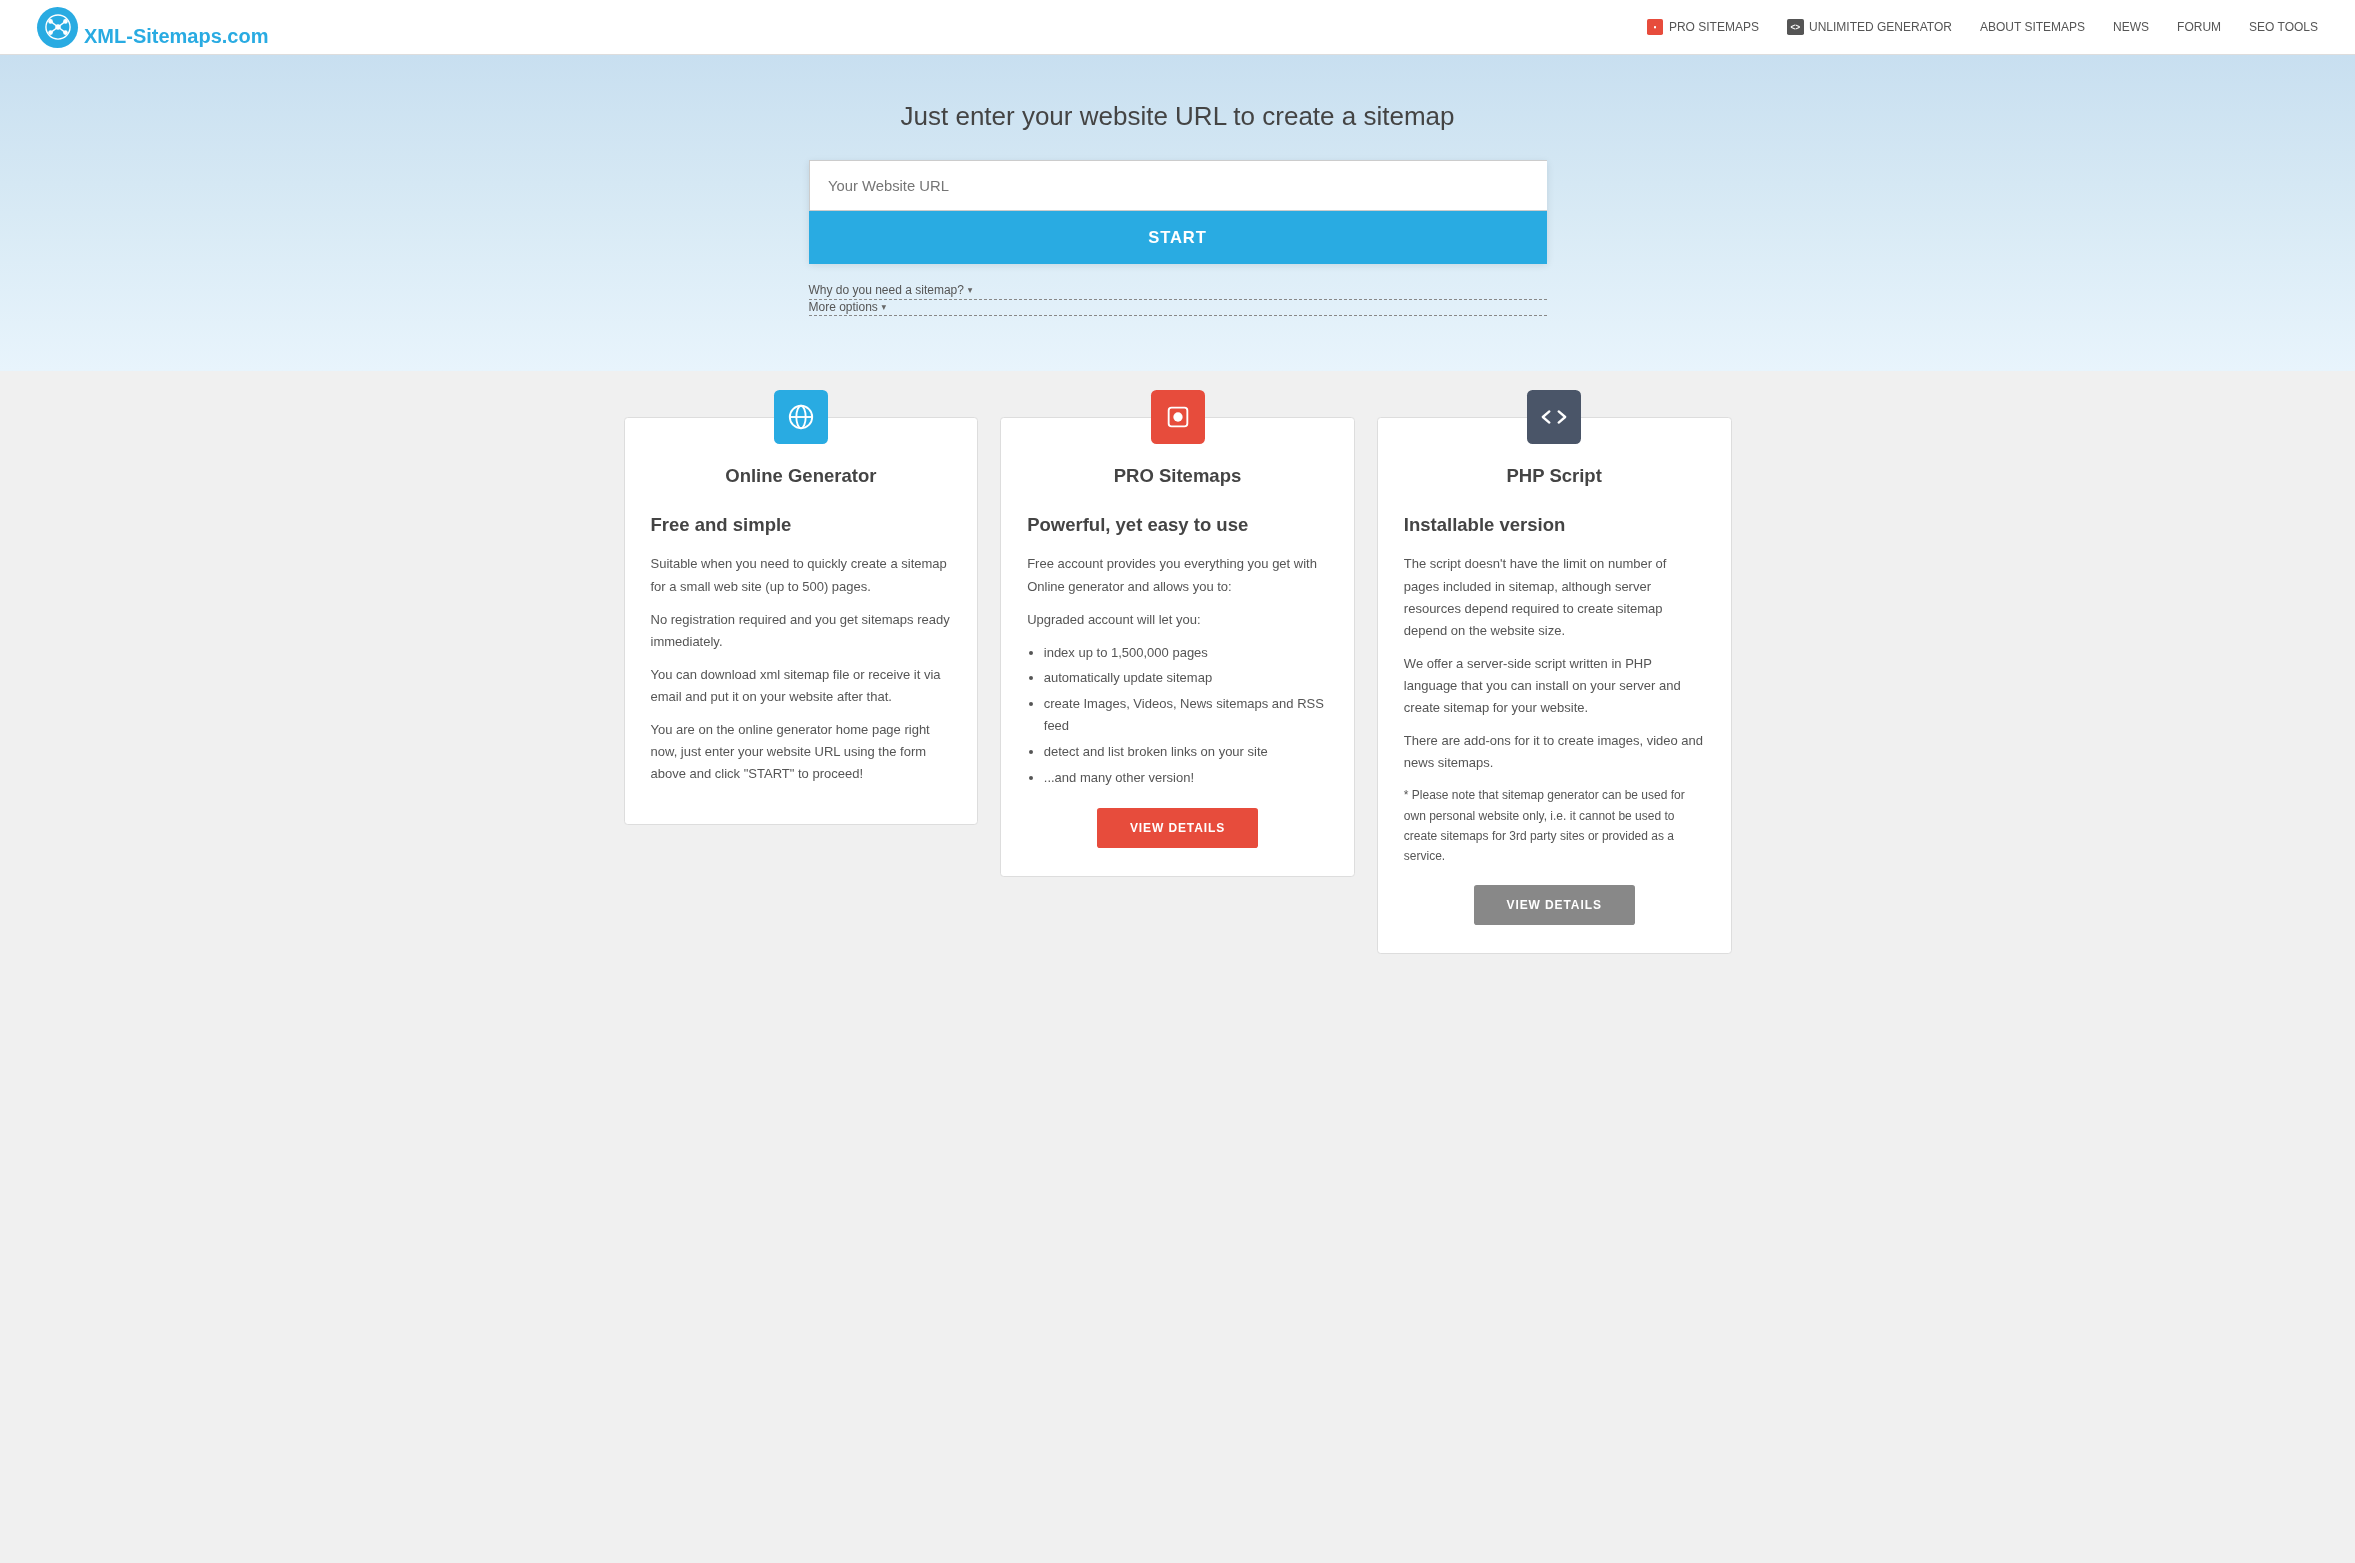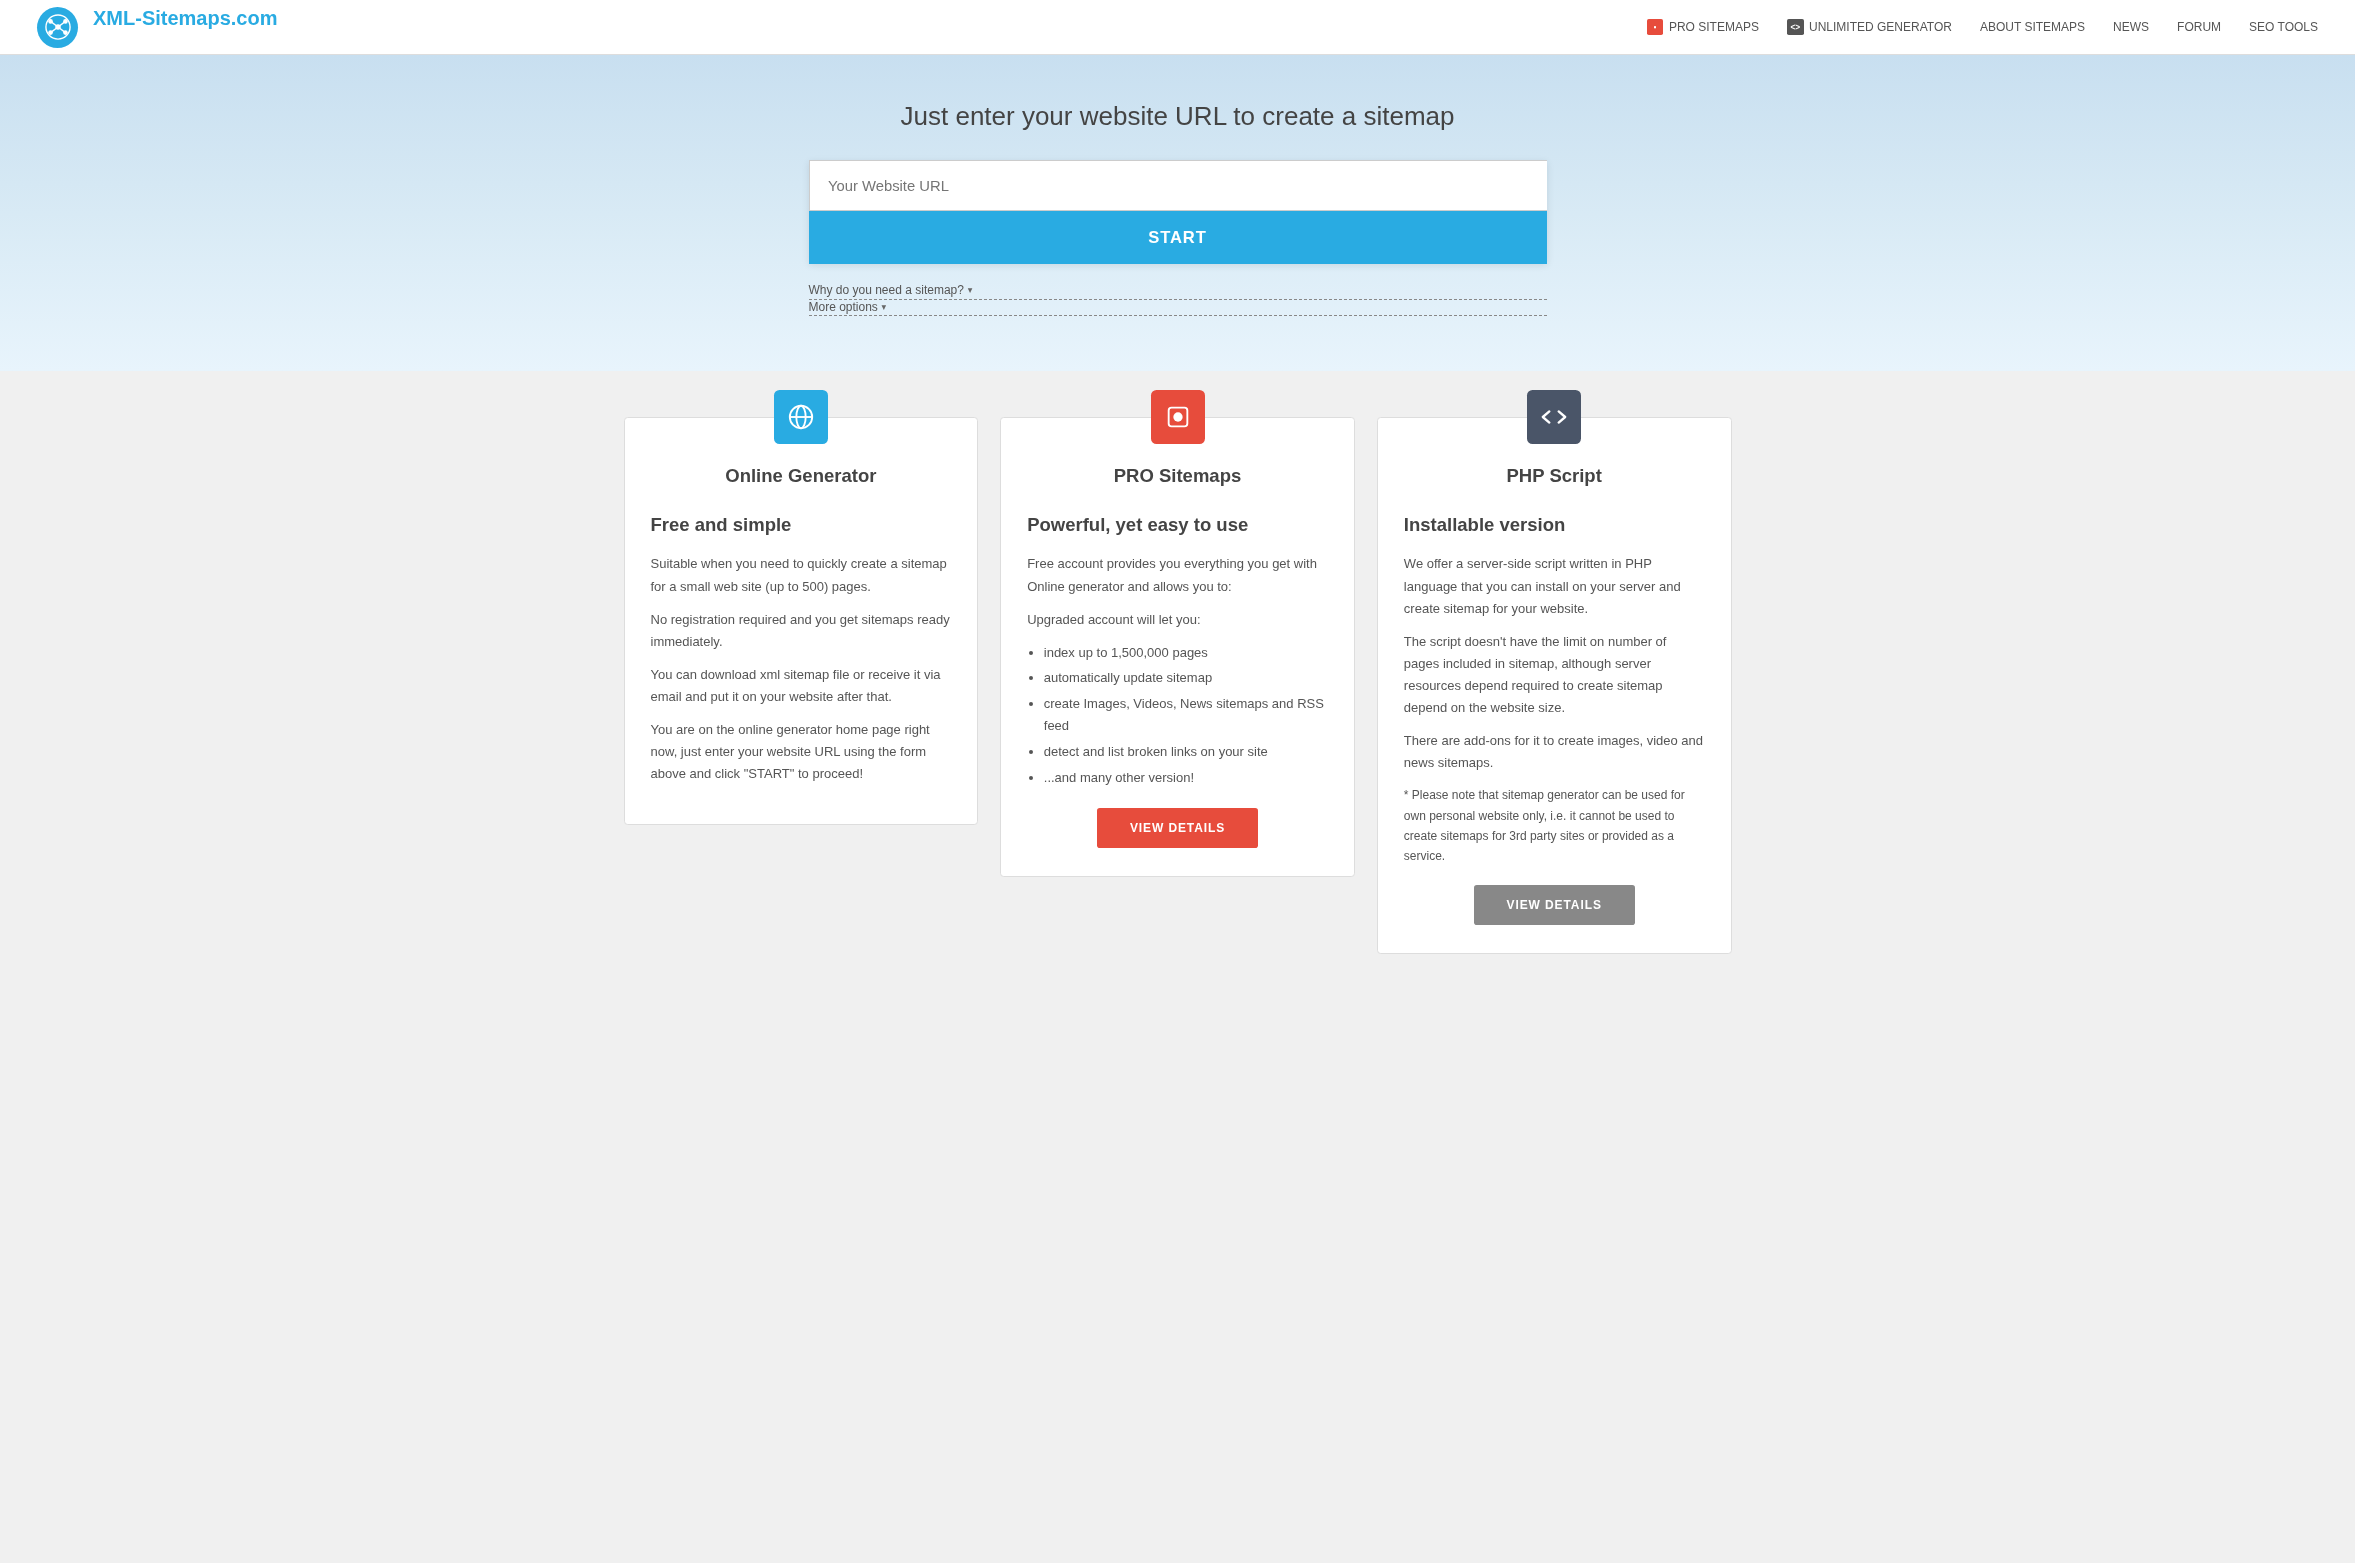--- a/index.html
+++ b/index.html
@@ -10,22 +10,22 @@
       background: #fff;
       border-bottom: 0.9px solid #ddd;
       padding: 0 37px;
       height: 55px;
       display: flex;
       align-items: center;
       justify-content: space-between;
     }
     .logo {
       display: flex;
-      align-items: flex-start;
-      gap: 15px;
+      align-items: flex-end;
+      gap: 6px;
       text-decoration: none;
     }
     .logo-icon {
       width: 41px;
       height: 41px;
       background: #29abe2;
       border-radius: 50%;
       display: flex;
       align-items: center;
       justify-content: center;
@@ -319,22 +319,22 @@
     <div class="card">
       <div class="card-icon-wrapper dark">
         <svg viewBox="0 0 30 30" fill="none" xmlns="http://www.w3.org/2000/svg">
           <polyline points="10,9 3,15 10,21" stroke="white" stroke-width="2.5" fill="none" stroke-linejoin="round" stroke-linecap="round"></polyline>
           <polyline points="20,9 27,15 20,21" stroke="white" stroke-width="2.5" fill="none" stroke-linejoin="round" stroke-linecap="round"></polyline>
         </svg>
       </div>
       <h2 class="card-title">PHP Script</h2>
       <div class="card-body">
         <h3 class="card-subtitle">Installable version</h3>
+        <p>The script doesn't have the limit on number of pages included in sitemap, although server resources depend required to create sitemap depend on the website size.</p>
         <p>We offer a server-side script written in PHP language that you can install on your server and create sitemap for your website.</p>
-        <p>The script doesn't have the limit on number of pages included in sitemap, although server resources depend required to create sitemap depend on the website size.</p>
         <p>There are add-ons for it to create images, video and news sitemaps.</p>
         <p style="font-size:12px;">* Please note that sitemap generator can be used for own personal website only, i.e. it cannot be used to create sitemaps for 3rd party sites or provided as a service.</p>
       </div>
       <div class="card-footer">
         <button class="view-details-btn gray-btn">VIEW DETAILS</button>
       </div>
     </div>
 
   </div>
 </main>

